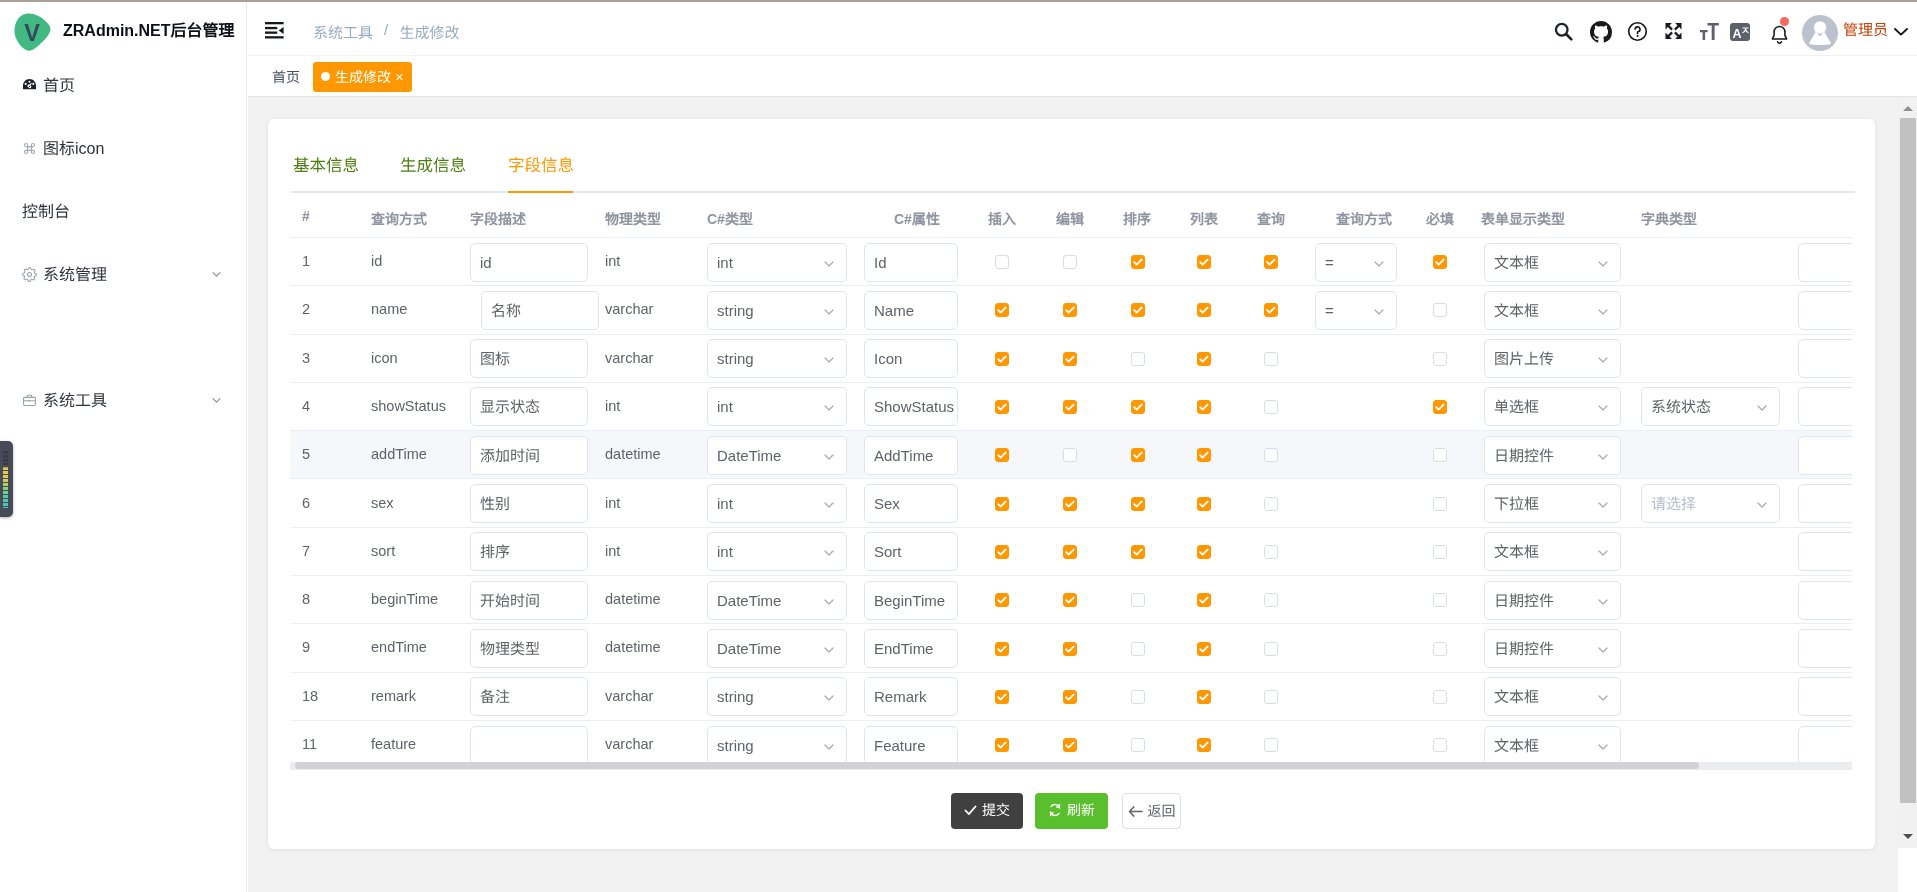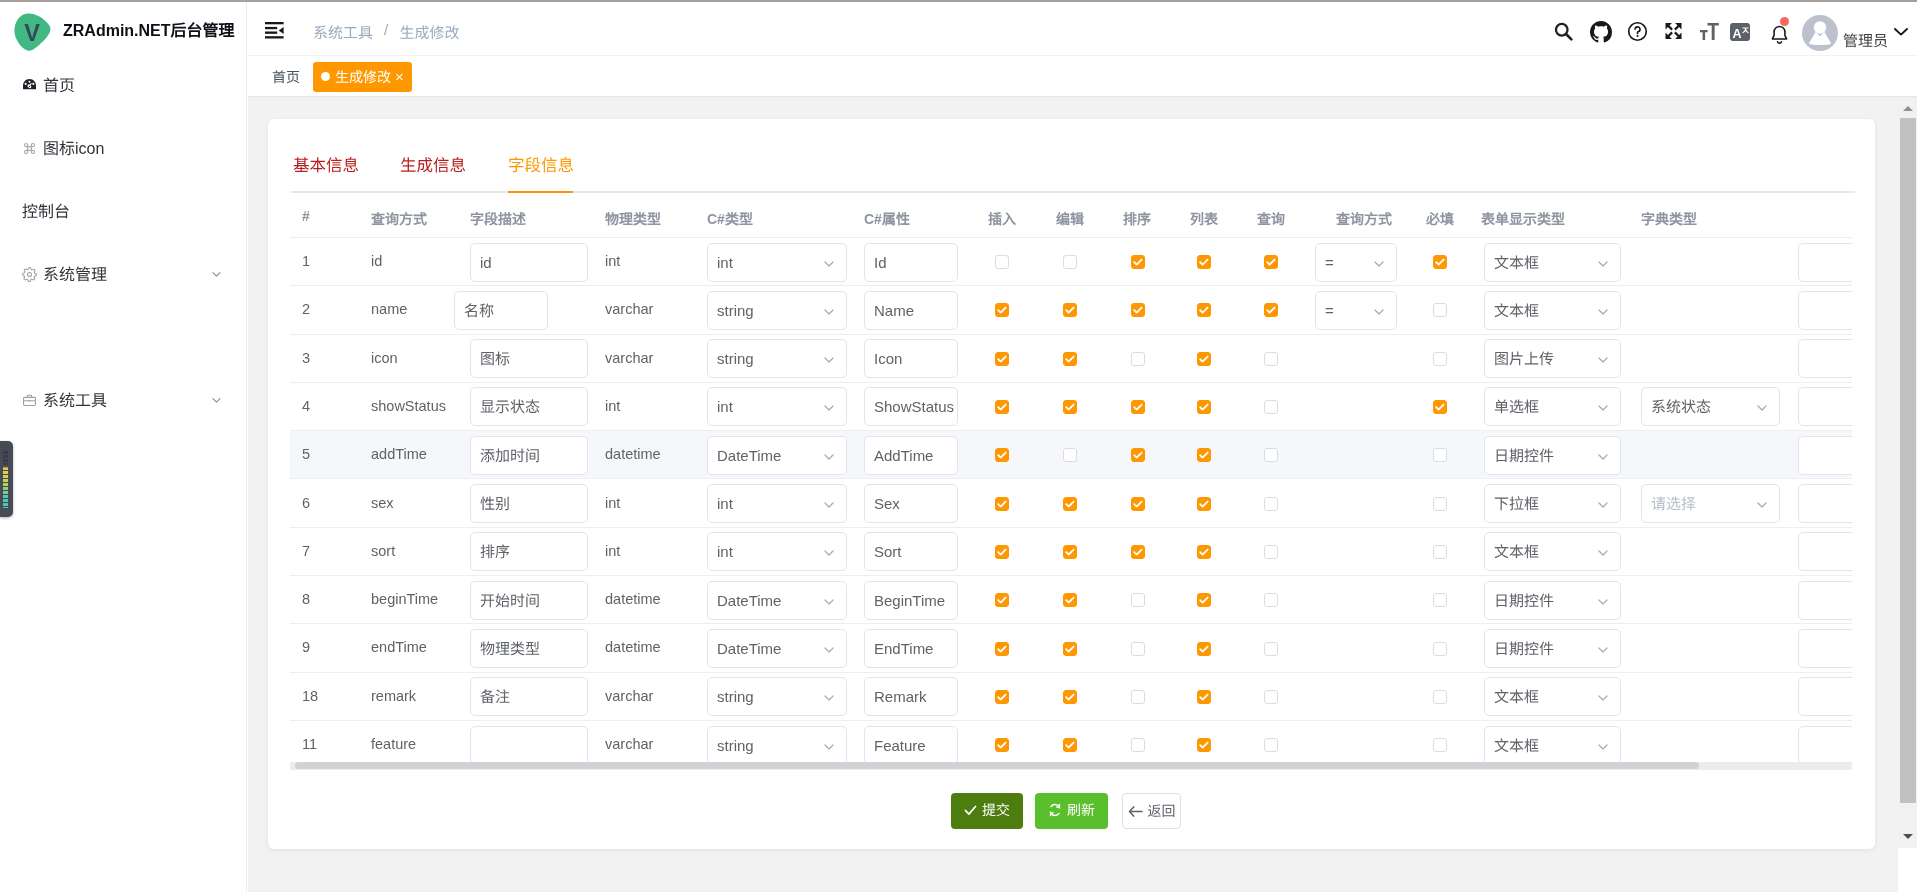--- a/index.html
+++ b/index.html
@@ -14,31 +14,31 @@
 .mi{position:absolute;left:22px;top:13px;line-height:0}
 .mt{position:absolute;top:7px;font-size:16px;color:#2f3339}
 .chev{position:absolute;right:25px;top:15px}
 .devtab{left:0;top:439px;width:13px;height:76px;background:#474b57;border-radius:0 5px 5px 0;box-shadow:0 1px 3px rgba(0,0,0,.3)}
 .devstrip{position:absolute;left:3px;top:9px;width:5px;height:58px;background:linear-gradient(#383c46 0%,#383c46 26%,#e0cc49 32%,#ddd04e 48%,#b8d456 58%,#7ed084 70%,#52cba4 82%,#3fc8c2 100%)}
 .devlines{position:absolute;left:0;top:0;width:100%;height:100%;background:repeating-linear-gradient(#474b57 0 1px,transparent 1px 4px)}
 
 .hdr{left:248px;top:2px;width:1669px;height:54px;background:#fff;border-bottom:1px solid #f2f2f2}
 .crumb{position:absolute;top:19px;font-size:15px;color:#9aabbf}
 .hic{position:absolute;top:19px;line-height:0}
-.uname{position:absolute;left:1595px;top:27px;font-size:15px;color:#404040}
+.uname{position:absolute;left:1595px;top:16px;font-size:15px;color:#c2410c}
 
 .tagbar{left:248px;top:57px;width:1669px;height:40px;background:#fff;border-bottom:1px solid #e3e6ea}
 .tag1{position:absolute;left:24px;top:9px;font-size:14px;color:#46505f}
 .tagA{position:absolute;left:65px;top:5px;height:30px;background:#ff9800;border-radius:3px;color:#fff;font-size:14px;line-height:30px;padding:0 8px}
 .tagA .dot{display:inline-block;width:9px;height:9px;border-radius:50%;background:#fff;margin-right:5px;vertical-align:1px}
 .tagA .x{margin-left:4px;font-size:15px;opacity:.95}
 
 .content{left:248px;top:97px;width:1650px;height:795px;background:#f2f2f2}
 .card{position:absolute;left:20px;top:22px;width:1607px;height:730px;background:#fff;border-radius:6px;box-shadow:0 1px 4px rgba(0,21,41,.08)}
-.tab{position:absolute;top:33px;font-size:16.5px;color:#b91c1c}
+.tab{position:absolute;top:33px;font-size:16.5px;color:#4d7c0f}
 .tabline{position:absolute;left:23px;top:72px;width:1564px;height:2px;background:#e4e7ed}
 .tabact{position:absolute;left:240px;top:72px;width:65px;height:2px;background:#ff9700}
 .twrap{position:absolute;left:22px;top:0;width:1562px;height:730px;overflow:hidden}
 .thead{position:absolute;left:0;top:76px;width:1562px;height:43px;border-bottom:1px solid #ebeef5}
 .thead span{position:absolute;top:13px;font-size:14px;font-weight:bold;color:#8e94a0}
 .tr{position:absolute;left:0;width:1562px;height:48.3px;border-bottom:1px solid #ebeef5}
 .tr.hl{background:#f5f7fa}
 .td{position:absolute;top:15px;font-size:14.5px;color:#5f6368}
 .inp{position:absolute;top:4.6px;height:39px;background:#fff;border:1px solid #e0e4ed;border-radius:5px;font-size:15px;color:#5f6368;line-height:37px;padding-left:9px;overflow:hidden;white-space:nowrap}
 .inp.sel .car{position:absolute;right:11px;top:14px}
@@ -175,21 +175,21 @@
   <span class="tab" style="left:240px;color:#ff9700">字段信息</span>
   <div class="tabline"></div>
   <div class="tabact"></div>
   <div class="twrap">
    <div class="thead">
           <span style="left:12px">#</span>
           <span style="left:81px">查询方式</span>
           <span style="left:180px">字段描述</span>
           <span style="left:315px">物理类型</span>
           <span style="left:417px">C#类型</span>
-          <span style="left:574px">C#属性</span>
+          <span style="left:604px">C#属性</span>
           <span style="left:698px">插入</span>
           <span style="left:766px">编辑</span>
           <span style="left:833px">排序</span>
           <span style="left:900px">列表</span>
           <span style="left:967px">查询</span>
           <span style="left:1046px">查询方式</span>
           <span style="left:1136px">必填</span>
           <span style="left:1191px">表单显示类型</span>
           <span style="left:1351px">字典类型</span>
         </div>
@@ -228,21 +228,21 @@
             </svg>
           </div>
           <div class="inp sel" style="left:1194px;width:137px"><span class="">文本框</span><svg class="car" width="12" height="12" viewBox="0 0 12 12">
               <path d="M2 4l4 4 4-4" stroke="#a8abb2" stroke-width="1.3" fill="none" stroke-linecap="round" stroke-linejoin="round"></path>
             </svg></div>
           <div class="inp" style="left:1508px;width:120px"><span></span></div>
         </div>
 <div class="tr" style="top:167.3px">
           <span class="td" style="left:12px">2</span>
           <span class="td" style="left:81px">name</span>
-          <div class="inp" style="left:164px;width:94px"><span>名称</span></div>
+          <div class="inp" style="left:191px;width:118px"><span>名称</span></div>
           <span class="td" style="left:315px">varchar</span>
           <div class="inp sel" style="left:417px;width:140px"><span class="">string</span><svg class="car" width="12" height="12" viewBox="0 0 12 12">
               <path d="M2 4l4 4 4-4" stroke="#a8abb2" stroke-width="1.3" fill="none" stroke-linecap="round" stroke-linejoin="round"></path>
             </svg></div>
           <div class="inp" style="left:574px;width:94px"><span>Name</span></div>
           <div class="cb on" style="left:705px;top:17.15px">
             <svg width="14" height="14" viewBox="0 0 14 14">
               <path d="M3.2 7.2l2.4 2.4 5-5" stroke="#fff" stroke-width="1.9" fill="none" stroke-linecap="round" stroke-linejoin="round"></path>
             </svg>
           </div>
@@ -582,21 +582,21 @@
           <div class="cb" style="left:1143px;top:17.15px"></div>
           <div class="inp sel" style="left:1194px;width:137px"><span class="">文本框</span><svg class="car" width="12" height="12" viewBox="0 0 12 12">
               <path d="M2 4l4 4 4-4" stroke="#a8abb2" stroke-width="1.3" fill="none" stroke-linecap="round" stroke-linejoin="round"></path>
             </svg></div>
           <div class="inp" style="left:1508px;width:120px"><span></span></div>
         </div>
    <div class="hscroll">
           <div class="hthumb"></div>
         </div>
   </div>
-  <div class="btn" style="left:683px;width:72px;background:#4d7c0f"><svg width="13" height="11" viewBox="0 0 13 11" style="margin-right:5px;vertical-align:-1px">
+  <div class="btn" style="left:683px;width:72px;background:#404040"><svg width="13" height="11" viewBox="0 0 13 11" style="margin-right:5px;vertical-align:-1px">
           <path d="M1.5 5.5l3.4 3.6L11.5 1.5" stroke="#fff" stroke-width="1.8" fill="none" stroke-linecap="round" stroke-linejoin="round"></path>
         </svg>提交</div>
   <div class="btn" style="left:767px;width:73px;background:#5abf2c"><svg width="14" height="14" viewBox="0 0 24 24" style="margin-right:5px;vertical-align:-2px" fill="none" stroke="#fff" stroke-width="2.4">
           <path d="M20 8.5A8.5 8.5 0 0 0 5 6.2M4 15.5a8.5 8.5 0 0 0 15 2.3" stroke-linecap="round"></path>
           <path d="M19.5 2.5v4.6h-4.6M4.5 21.5v-4.6h4.6" fill="none" stroke-linecap="round" stroke-linejoin="round"></path>
         </svg>刷新</div>
   <div class="btn" style="left:854px;width:59px;background:#fff;border:1px solid #dcdfe6;color:#5f6368"><svg width="15" height="11" viewBox="0 0 16 12" style="margin-right:5px;vertical-align:-1px">
           <path d="M6 1L1.5 6 6 11M1.5 6h13.5" stroke="#606266" stroke-width="1.7" fill="none" stroke-linecap="round" stroke-linejoin="round"></path>
         </svg>返回</div>
  </div>

